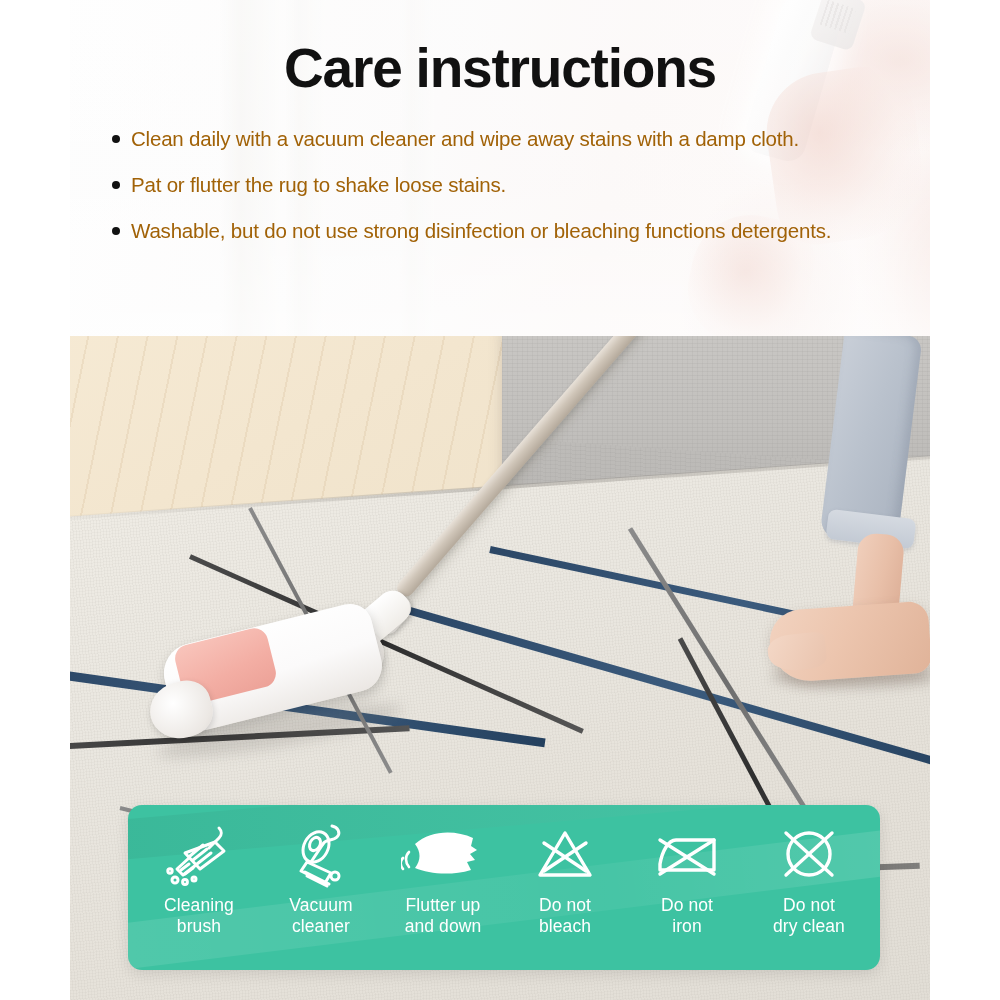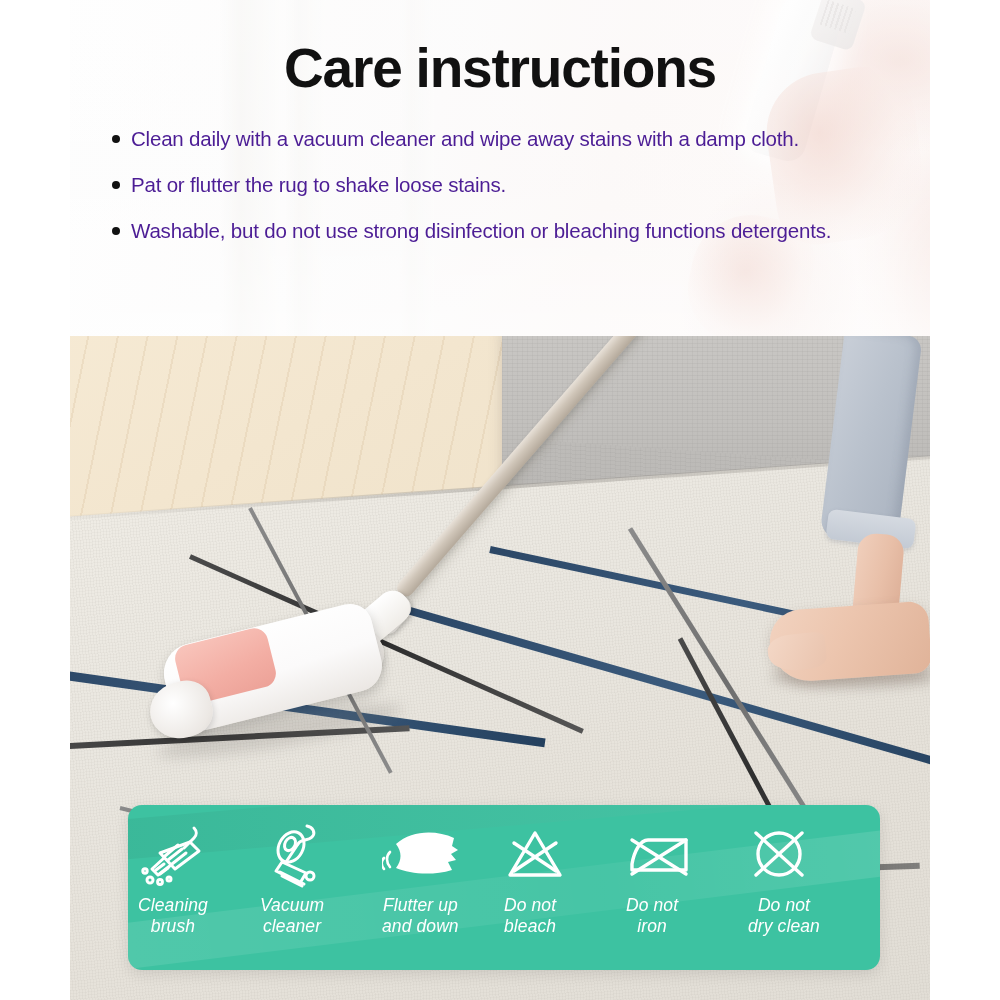--- a/index.html
+++ b/index.html
@@ -65,21 +65,21 @@
   .title{
     position:absolute;left:0;right:0;top:36px;text-align:center;
     font-size:55px;font-weight:bold;letter-spacing:-1.2px;color:#111111;
     font-family:"Liberation Sans", sans-serif;
   }
   .bullets{
     position:absolute;left:112px;top:125px;width:790px;
   }
   .bullet{
     display:flex;align-items:flex-start;margin-bottom:19px;
-    color:#4c1d95;font-size:20.5px;line-height:1.32;letter-spacing:-.2px;
+    color:#a16207;font-size:20.5px;line-height:1.32;letter-spacing:-.2px;
   }
   .bullet .dot{
     flex:0 0 auto;width:8px;height:8px;border-radius:50%;
     background:#111;margin:10px 11px 0 0;
   }
   .bullet .txt{flex:1 1 auto;}
 
   
   .photo{
     position:absolute;left:70px;top:336px;width:860px;height:664px;overflow:hidden;
@@ -233,22 +233,22 @@
   .panel-streak2{
     position:absolute;left:-40px;top:-20px;width:860px;height:40px;
     background:linear-gradient(90deg, rgba(0,0,0,.05), rgba(255,255,255,.06));
     transform:rotate(-5deg);pointer-events:none;
   }
   .care-row{
     position:absolute;inset:0;display:flex;align-items:flex-start;
     padding:14px 10px 0 10px;box-sizing:border-box;
   }
   .care-item{
-    flex:1 1 0;display:flex;flex-direction:column;align-items:flex-start;
-    position:relative;z-index:2;font-style:italic;
+    flex:1 1 0;display:flex;flex-direction:column;align-items:center;
+    position:relative;z-index:2;
   }
   .care-icon{height:72px;display:flex;align-items:center;justify-content:center;}
   .care-label{
     margin-top:4px;text-align:center;color:#ffffff;
     font-size:17.5px;line-height:1.22;letter-spacing:.1px;font-weight:400;
   }
 </style>
 </head>
 <body>
 

